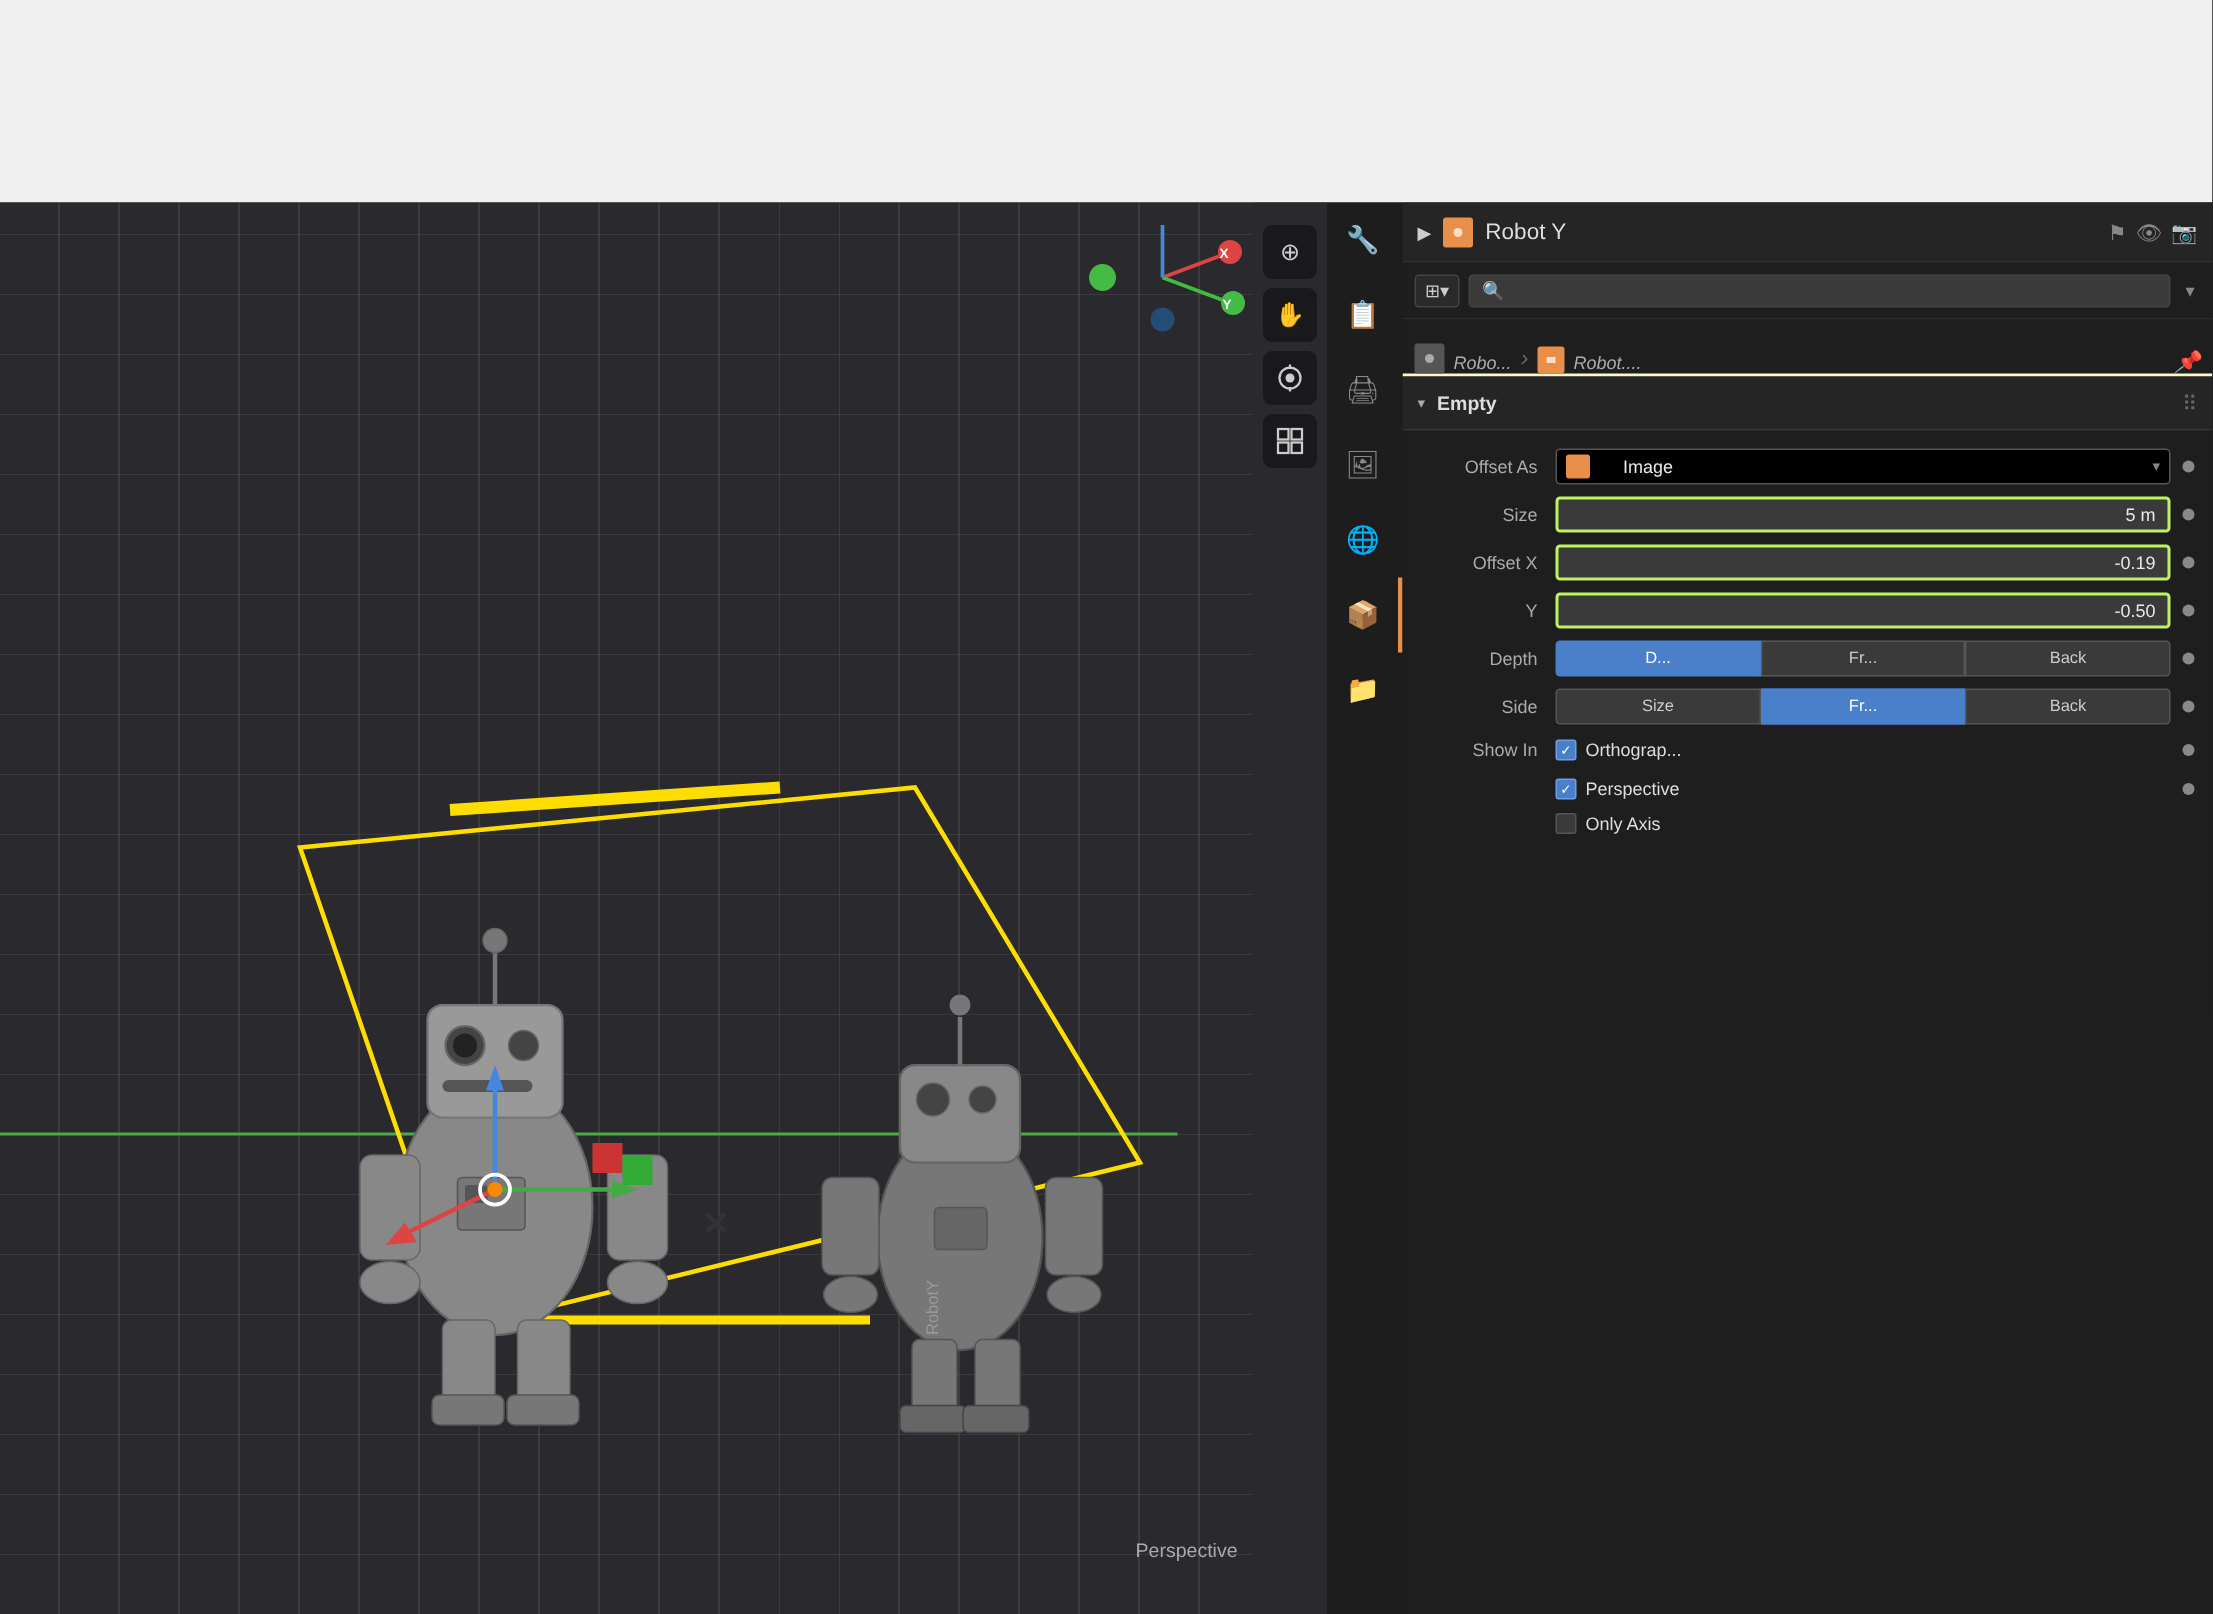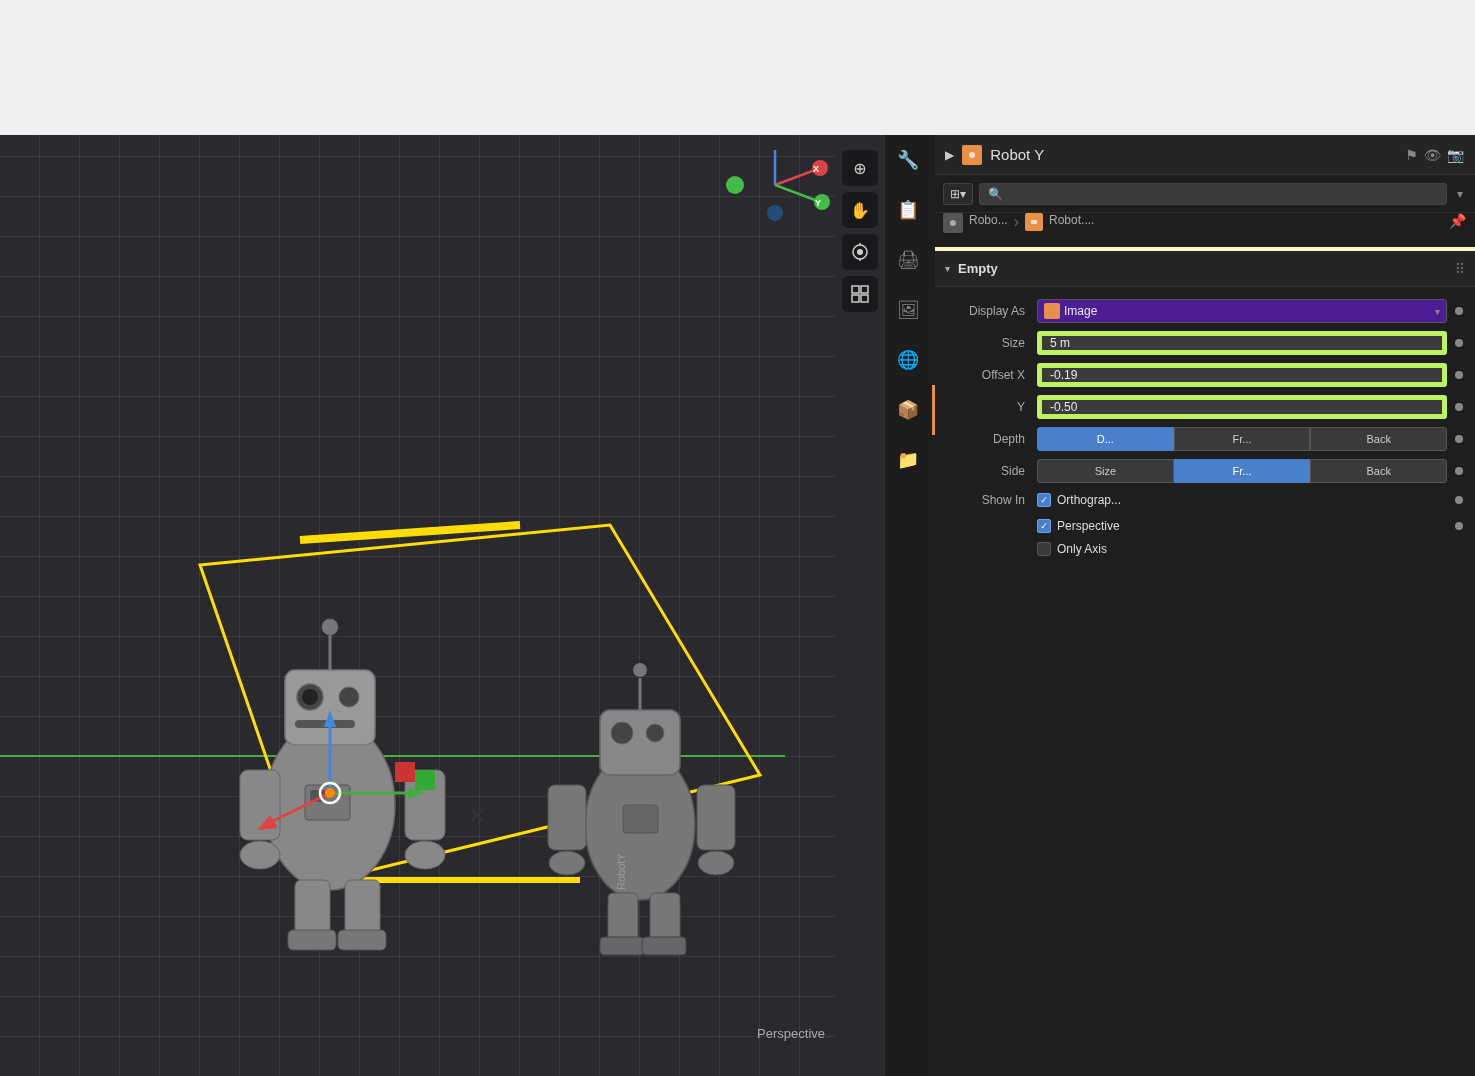--- a/index.html
+++ b/index.html
@@ -84,21 +84,21 @@
     
     .search-bar {
       height: 38px; background: #1e1e1e; display: flex; align-items: center; padding: 0 8px; gap: 6px; border-bottom: 1px solid #2e2e2e;
     }
     .search-dropdown { background: #2a2a2a; color: #ccc; border: 1px solid #444; border-radius: 3px; padding: 3px 6px; font-size: 12px; }
     .search-input { flex: 1; background: #3a3a3a; color: #ccc; border: 1px solid #444; border-radius: 3px; padding: 3px 8px; font-size: 12px; }
     .search-expand { color: #888; font-size: 12px; cursor: pointer; padding: 2px 4px; }
 
     
     .breadcrumb {
-      height: 38px; background: #1e1e1e; display: flex; align-items: flex-start; padding: 0 8px; gap: 6px; border-bottom: 4px solid #fef9c3;
+      height: 38px; background: #1e1e1e; display: flex; align-items: flex-end; padding: 0 8px; gap: 6px; border-bottom: 2px solid #fef9c3; font-style: italic;
     }
     .breadcrumb-icon { width: 20px; height: 20px; background: #555; border-radius: 2px; display: flex; align-items: center; justify-content: center; font-size: 9px; color: white; }
     .breadcrumb-text { color: #aaa; font-size: 12px; }
     .breadcrumb-arrow { color: #666; }
     .breadcrumb-img-icon { width: 18px; height: 18px; background: #e8904a; border-radius: 2px; display: flex; align-items: center; justify-content: center; font-size: 9px; color: white; }
     .pin-icon { margin-left: auto; color: #666; font-size: 14px; cursor: pointer; }
 
     
     .section-header {
       height: 36px; background: #252525; display: flex; align-items: center; padding: 0 10px; gap: 8px; border-bottom: 1px solid #333; cursor: pointer;
@@ -108,29 +108,29 @@
     .section-dots { margin-left: auto; color: #666; font-size: 14px; cursor: pointer; }
 
     
     .prop-content { padding: 8px 0; }
     .prop-row {
       display: flex; align-items: center; padding: 4px 12px; min-height: 30px;
     }
     .prop-label { color: #aaa; font-size: 12px; min-width: 90px; text-align: right; padding-right: 12px; }
     .prop-value { flex: 1; display: flex; align-items: center; gap: 4px; }
     .prop-input {
-      flex: 1; background: #3a3a3a; color: #e8e8e8; border: 5px solid #bef264; border-radius: 3px;
-      padding: 3px 8px; font-size: 12px; text-align: left; height: 24px;
+      flex: 1; background: #3a3a3a; color: #e8e8e8; border: 2px solid #bef264; border-radius: 3px;
+      padding: 3px 8px; font-size: 12px; text-align: right; height: 24px;
     }
     .prop-dot { width: 8px; height: 8px; border-radius: 50%; background: #888; margin-left: 4px; }
 
     
     .display-as-select {
-      background: #4c1d95; color: #e8e8e8; border: 1px solid #555; border-radius: 3px;
-      padding: 2px 6px; font-size: 12px; display: flex; align-items: center; gap: 4px;
+      background: #000000; color: #e8e8e8; border: 1px solid #555; border-radius: 3px;
+      padding: 2px 6px; font-size: 12px; display: flex; align-items: center; gap: 22px;
       flex: 1; height: 24px; cursor: pointer;
     }
     .img-icon-small { width: 16px; height: 16px; background: #e8904a; border-radius: 2px; display: flex; align-items: center; justify-content: center; font-size: 8px; color: white; flex-shrink: 0; }
 
     
     .btn-group { display: flex; gap: 0; flex: 1; }
     .btn-group-btn {
       flex: 1; height: 24px; border: 1px solid #555; background: #3a3a3a; color: #ccc;
       font-size: 11px; cursor: pointer; display: flex; align-items: center; justify-content: center;
     }
@@ -365,21 +365,21 @@
 
   <div class="section-header">
     <span class="section-arrow">▾</span>
     <span class="section-title">Empty</span>
     <span class="section-dots">⠿</span>
   </div>
 
   <div class="prop-content">
 
     <div class="prop-row">
-      <span class="prop-label">Display As</span>
+      <span class="prop-label">Offset As</span>
       <div class="prop-value">
         <div class="display-as-select">
           <div class="img-icon-small">
             <svg width="10" height="10" viewBox="0 0 10 10">
                 <rect x="1" y="1" width="8" height="8" rx="1" fill="#e8904a"></rect>
               </svg>
           </div>
           <span>Image</span>
           <span style="margin-left:auto; color:#888; font-size:10px;">▾</span>
         </div>

